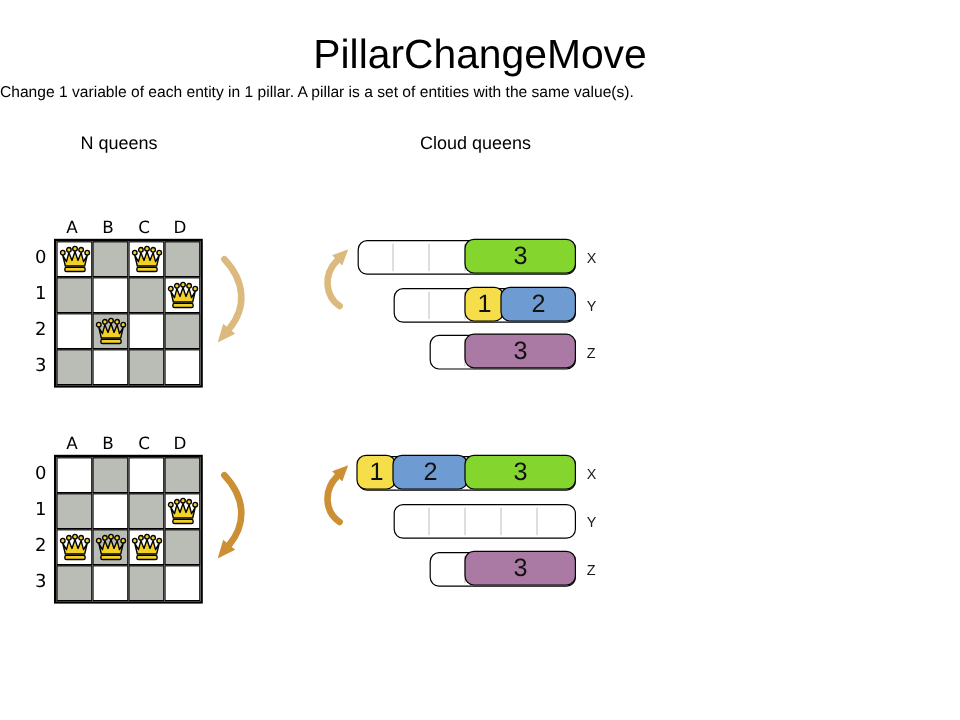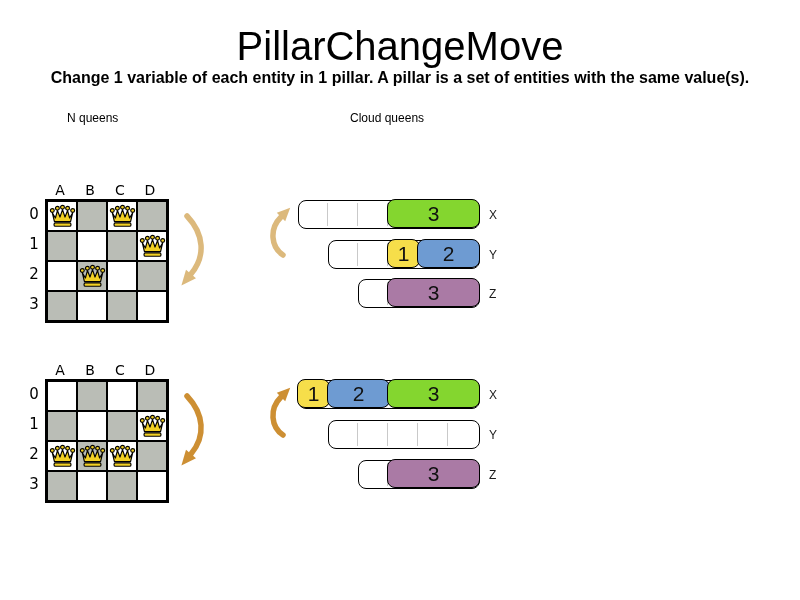--- a/index.html
+++ b/index.html
@@ -1,21 +1,21 @@
 <!DOCTYPE html>
 <html><head>
 <meta charset="utf-8">
 <style>
   html,body{margin:0;padding:0;background:#fff;}
   #canvas{position:relative;width:800px;height:600px;background:#ffffff;overflow:hidden;
           font-family:"Liberation Sans",sans-serif;color:#000;}
   .title{position:absolute;top:28px;left:0;width:100%;text-align:center;
-         font-size:40px;line-height:36px;}
-  .subtitle{position:absolute;top:69px;left:0;width:100%;text-align:center;font-size:16px;font-weight:bold;}
-  .section-heading{position:absolute;font-size:12px;}
+         font-size:34px;line-height:36px;}
+  .subtitle{position:absolute;top:69px;left:0;width:100%;text-align:left;font-size:13px;}
+  .section-heading{position:absolute;font-size:15px;}
   
   .board{position:absolute;width:150px;height:142px;}
   .board-header{position:absolute;left:20px;top:0;display:flex;height:15px;}
   .board-header span{width:30px;text-align:center;font-family:"DejaVu Sans",sans-serif;
                      font-size:14px;line-height:15px;}
   .board-grid{position:absolute;left:20px;top:16px;border:2px solid #000;}
   .board-row{display:flex;}
   .cell{width:30px;height:30px;box-sizing:border-box;border:0.5px solid #000;
         background:#fff;display:flex;align-items:center;justify-content:center;}
   .row-label{position:absolute;left:0;width:18px;text-align:center;

